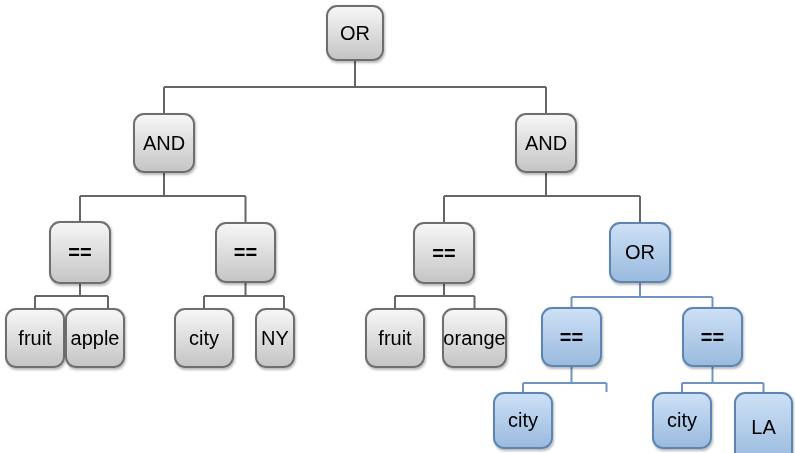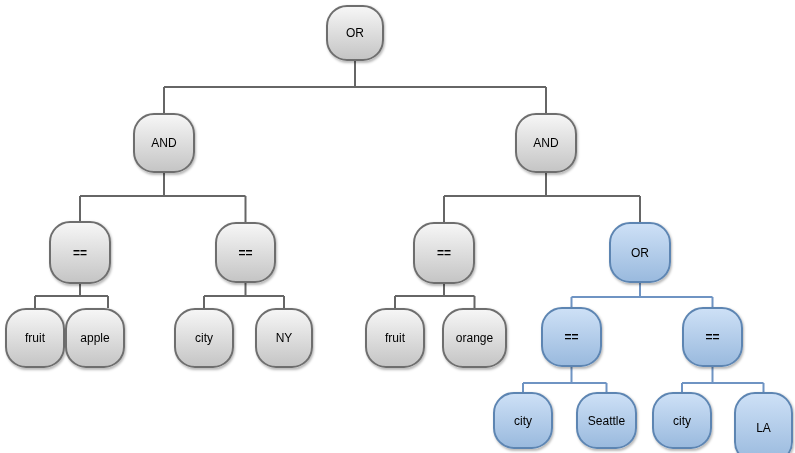--- a/index.html
+++ b/index.html
@@ -26,25 +26,25 @@
     left: 0;
     top: 0;
     width: 100%;
     height: 100%;
     z-index: 2;
   }
   .node {
     position: absolute;
     box-sizing: border-box;
     border: 2px solid #6e6e6e;
-    border-radius: 21px;
+    border-radius: 11px;
     display: flex;
     align-items: center;
     justify-content: center;
-    font-size: 12px;
+    font-size: 20px;
     color: #000000;
     box-shadow: 1px 1.5px 2.5px rgba(0,0,0,0.28);
   }
   .node span {
     white-space: nowrap;
   }
   .node.op span {
     font-weight: bold;
   }
 </style>
@@ -87,41 +87,38 @@
       </div>
       <div class="node" style="left: 5px; top: 308px; width: 60px; height: 60px; border-color: rgb(110, 110, 110); background: linear-gradient(rgb(246, 246, 246) 0%, rgb(197, 197, 197) 100%);">
         <span>fruit</span>
       </div>
       <div class="node" style="left: 65px; top: 308px; width: 60px; height: 60px; border-color: rgb(110, 110, 110); background: linear-gradient(rgb(246, 246, 246) 0%, rgb(197, 197, 197) 100%);">
         <span>apple</span>
       </div>
       <div class="node" style="left: 174px; top: 308px; width: 60px; height: 60px; border-color: rgb(110, 110, 110); background: linear-gradient(rgb(246, 246, 246) 0%, rgb(197, 197, 197) 100%);">
         <span>city</span>
       </div>
-      <div class="node" style="left: 255px; top: 308px; width: 58px; height: 60px; border-color: rgb(110, 110, 110); background: linear-gradient(rgb(246, 246, 246) 0%, rgb(197, 197, 197) 100%);">
+      <div class="node" style="left: 255px; top: 308px; width: 40px; height: 60px; border-color: rgb(110, 110, 110); background: linear-gradient(rgb(246, 246, 246) 0%, rgb(197, 197, 197) 100%);">
         <span>NY</span>
       </div>
       <div class="node" style="left: 365px; top: 308px; width: 60px; height: 60px; border-color: rgb(110, 110, 110); background: linear-gradient(rgb(246, 246, 246) 0%, rgb(197, 197, 197) 100%);">
         <span>fruit</span>
       </div>
       <div class="node" style="left: 442px; top: 308px; width: 65px; height: 60px; border-color: rgb(110, 110, 110); background: linear-gradient(rgb(246, 246, 246) 0%, rgb(197, 197, 197) 100%);">
         <span>orange</span>
       </div>
       <div class="node op" style="left: 541px; top: 307px; width: 61px; height: 60px; border-color: rgb(93, 133, 178); background: linear-gradient(rgb(205, 224, 246) 0%, rgb(154, 186, 222) 100%);">
         <span>==</span>
       </div>
       <div class="node op" style="left: 682px; top: 307px; width: 61px; height: 60px; border-color: rgb(93, 133, 178); background: linear-gradient(rgb(205, 224, 246) 0%, rgb(154, 186, 222) 100%);">
         <span>==</span>
       </div>
       <div class="node" style="left: 493px; top: 392px; width: 60px; height: 57px; border-color: rgb(93, 133, 178); background: linear-gradient(rgb(205, 224, 246) 0%, rgb(154, 186, 222) 100%);">
         <span>city</span>
       </div>
-      <div class="node" style="left: 576px; top: 392px; width: 61px; height: 57px; border-color: rgb(93, 133, 178); background: linear-gradient(rgb(205, 224, 246) 0%, rgb(154, 186, 222) 100%);">
-        <span>Seattle</span>
-      </div>
       <div class="node" style="left: 652px; top: 392px; width: 60px; height: 57px; border-color: rgb(93, 133, 178); background: linear-gradient(rgb(205, 224, 246) 0%, rgb(154, 186, 222) 100%);">
         <span>city</span>
       </div>
       <div class="node" style="left: 734px; top: 392px; width: 59px; height: 71px; border-color: rgb(93, 133, 178); background: linear-gradient(rgb(205, 224, 246) 0%, rgb(154, 186, 222) 100%);">
         <span>LA</span>
       </div>
     </div>
 </div>
 
 </body></html>

